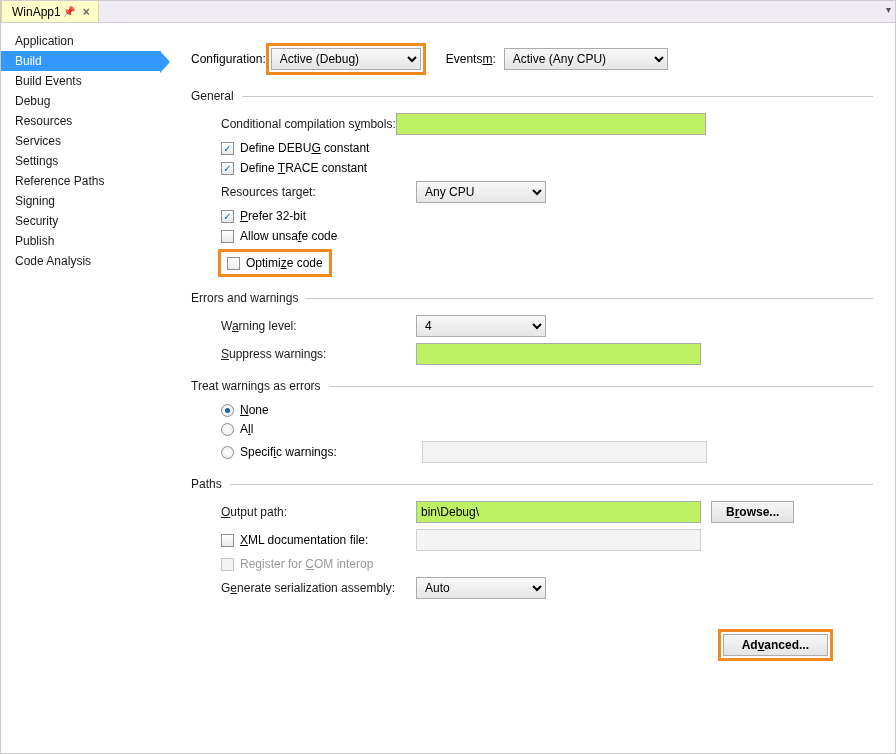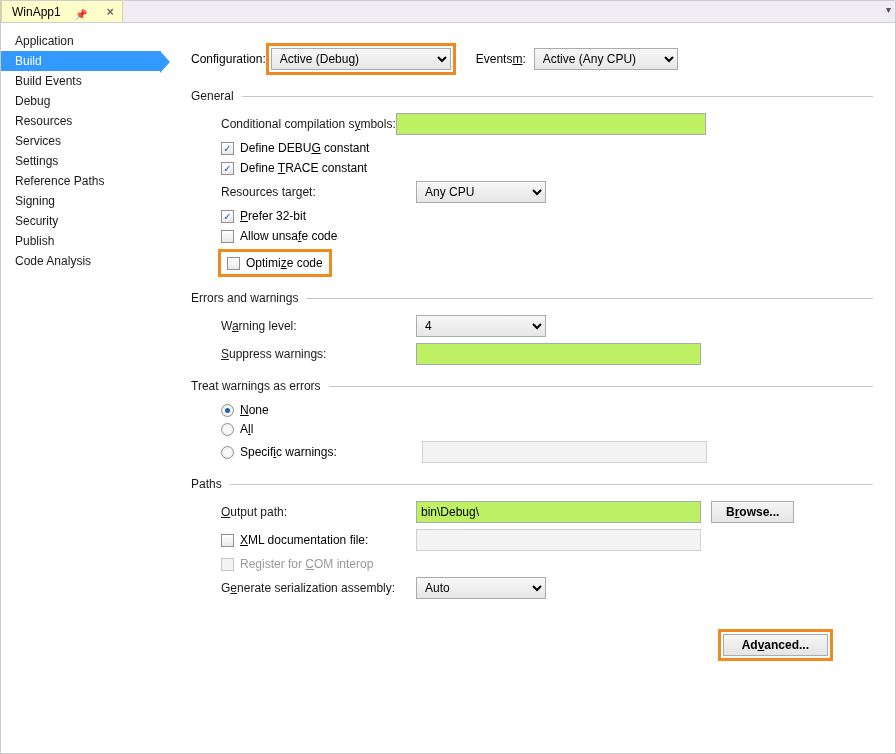--- a/index.html
+++ b/index.html
@@ -1,18 +1,18 @@
 <!DOCTYPE html>
 <html><head>
   <meta charset="utf-8">
   <style>
     * { box-sizing: border-box; margin: 0; padding: 0; font-family: "Segoe UI", Tahoma, sans-serif; font-size: 12px; }
     body { background: #f5f5f5; width: 896px; height: 754px; overflow: hidden; position: relative; border: 1px solid #ccc;}
     .tab-bar { background: #efecf4; height: 22px; display: flex; align-items: flex-end; position: relative; border-bottom: 1px solid #d0cdd6;}
-    .tab { background: #fffdc9; padding: 3px 8px 3px 10px; display: inline-flex; align-items: flex-end; gap:16px; height:22px; border:1px solid #d8d5a0; border-bottom:none;}
+    .tab { background: #fffdc9; padding: 3px 8px 3px 10px; display: inline-flex; align-items: center; gap:4px; height:22px; border:1px solid #d8d5a0; border-bottom:none;}
     .tab .pin { width:10px; height:10px; display:inline-flex; align-items:center; justify-content:center; color:#6b6b3a; font-size:10px;}
     .tab .close {font-weight:bold; color:#666; margin-left:4px;}
     .dropdown-caret-bar { position:absolute; right:4px; top:3px; color:#555; font-size:10px;}
     .main { display:flex; height: calc(100% - 22px); background:#fff;}
     .sidebar { width:160px; background:#fff; padding-top:8px;}
     .sidebar-item { padding:3px 0 3px 14px; color:#1a1a1a; cursor:pointer; position:relative;}
     .sidebar-item.selected { background:#3399ff; color:#fff;}
     .sidebar-item.selected::after {
       content:""; position:absolute; right:-9px; top:0; width:0; height:0;
       border-top: 11px solid transparent; border-bottom:11px solid transparent; border-left:10px solid #3399ff;
@@ -67,26 +67,26 @@
     <div class="sidebar-item"><span>Security</span></div>
     <div class="sidebar-item"><span>Publish</span></div>
     <div class="sidebar-item"><span>Code Analysis</span></div>
   </div>
 
   <div class="content">
 
     <div class="row">
       <span class="lbl-short"><span>Confi</span><span class="u">g</span><span>uration:</span></span>
       <span class="highlight">
-        <select class="combo" style="width:180px"><option>Active (Debug)</option></select>
+        <select class="combo" style="width:150px"><option>Active (Debug)</option></select>
       </span>
       <span style="width:20px"></span>
       <span><span>Events</span><span class="u">m</span><span>:</span></span>
       <span style="width:8px"></span>
-      <select class="combo" style="width:144px"><option>Active (Any CPU)</option></select>
+      <select class="combo" style="width:164px"><option>Active (Any CPU)</option></select>
     </div>
 
     <div class="section-header">
         <span class="title">General</span>
         <span class="line"></span>
       </div>
 
     <div class="form-row">
       <span class="flabel"><span>Conditional compilation s</span><span class="u">y</span><span>mbols:</span></span>
       <input class="textbox" style="width: 310px;" value="">

